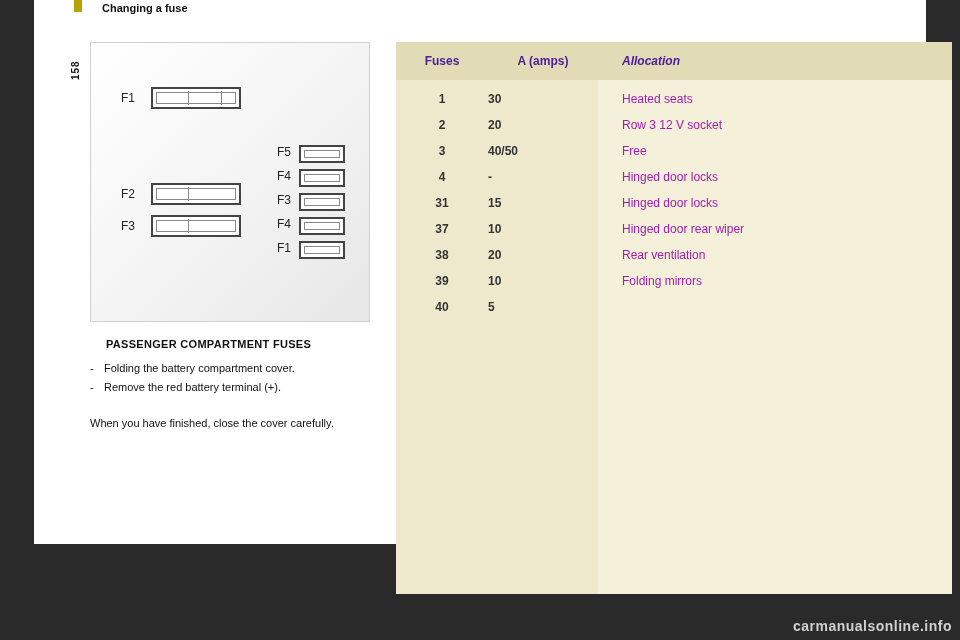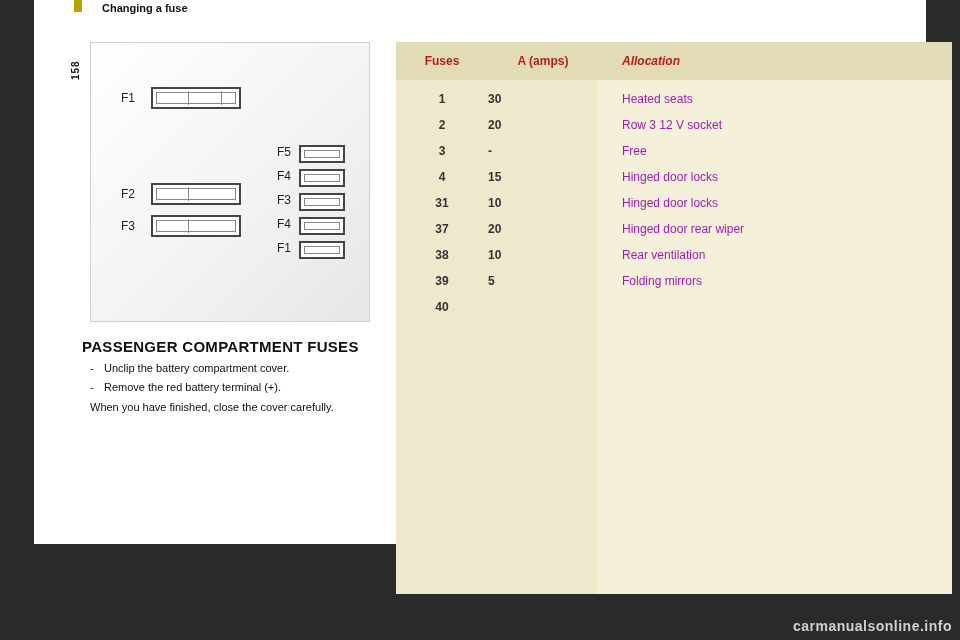--- a/index.html
+++ b/index.html
@@ -102,24 +102,24 @@
   }
   .label {
     position: absolute;
     font-size: 12px;
     color: #222;
   }
 
   
   .section-title {
     position: absolute;
-    left: 48px;
+    left: 72px;
     top: 338px;
     width: 290px;
-    font-size: 15px;
+    font-size: 11px;
     font-weight: bold;
     letter-spacing: 0.3px;
     color: #111;
   }
   .body-text {
     position: absolute;
     left: 56px;
     top: 360px;
     width: 290px;
     font-size: 11px;
@@ -138,21 +138,21 @@
     width: 556px;
     height: 552px;
     font-size: 12px;
   }
   .table-head {
     display: flex;
     background: #e1dcb6;
     height: 38px;
     align-items: center;
     font-weight: bold;
-    color: #b91c1c;
+    color: #4c1d95;
   }
   .col-f { width: 92px; text-align: center; }
   .col-a { width: 110px; text-align: center; }
   .col-alloc { flex: 1; padding-left: 24px; text-align: left; font-style: italic; }
   .table-body {
     display: flex;
     height: 514px;
   }
   .body-left {
     width: 202px;
@@ -235,24 +235,24 @@
       <div class="fuse-s" style="left:208px; top:198px;">
           <div class="in"></div>
         </div>
       <div class="label" style="left:186px; top:198px;">F1</div>
     </div>
 
     <div class="section-title">PASSENGER COMPARTMENT FUSES</div>
 
     <div class="body-text">
       <ul>
-        <li><span class="dash">-</span><span>Unclip the battery compartment cover.</span></li>
+        <li><span class="dash">-</span><span>Folding the battery compartment cover.</span></li>
         <li><span class="dash">-</span><span>Remove the red battery terminal (+).</span></li>
       </ul>
-      <div style="margin-top:4px;">When you have finished, close the cover carefully.</div>
+      <div style="margin-top:20px;">When you have finished, close the cover carefully.</div>
     </div>
 
     <div class="table-wrap">
       <div class="table-head">
         <div class="col-f">Fuses</div>
         <div class="col-a">A (amps)</div>
         <div class="col-alloc">Allocation</div>
       </div>
       <div class="table-body">
         <div class="body-left">
@@ -265,20 +265,21 @@
             <div class="row">31</div>
             <div class="row">37</div>
             <div class="row">38</div>
             <div class="row">39</div>
             <div class="row">40</div>
           </div>
           <div class="col-a-body">
             <div class="first-pad"></div>
             <div class="row">30</div>
             <div class="row">20</div>
+            <div class="row">40/50</div>
             <div class="row">-</div>
             <div class="row">15</div>
             <div class="row">10</div>
             <div class="row">20</div>
             <div class="row">10</div>
             <div class="row">5</div>
           </div>
         </div>
         <div class="body-right alloc-col">
           <div class="first-pad"></div>

